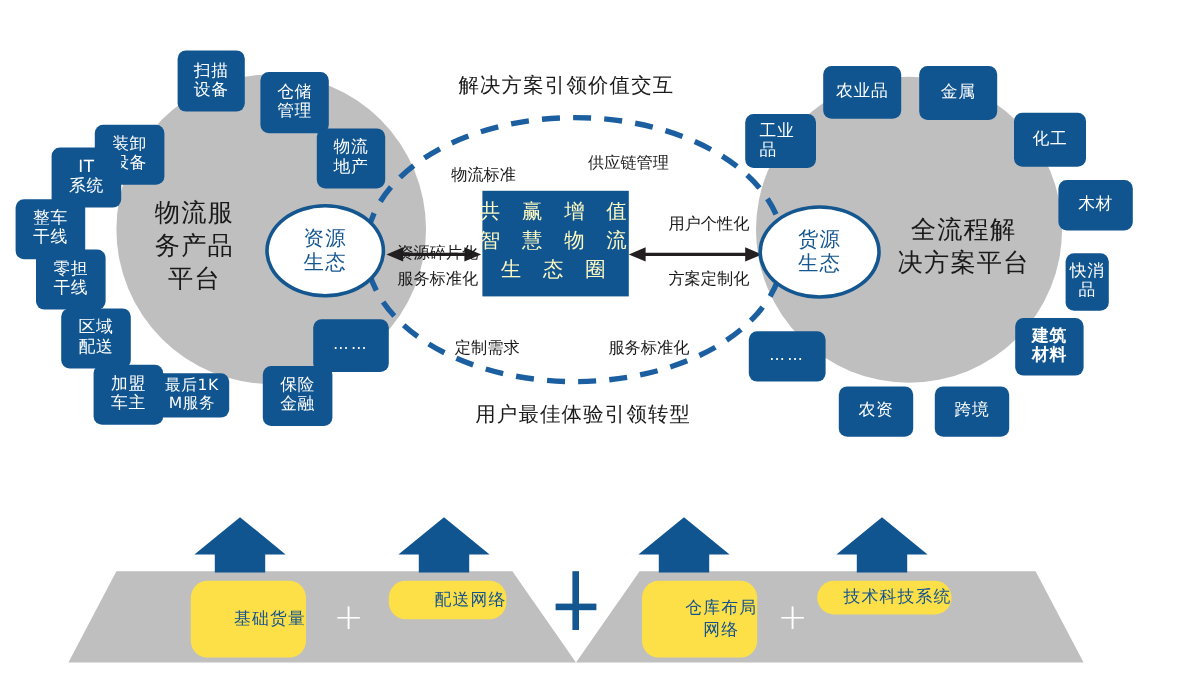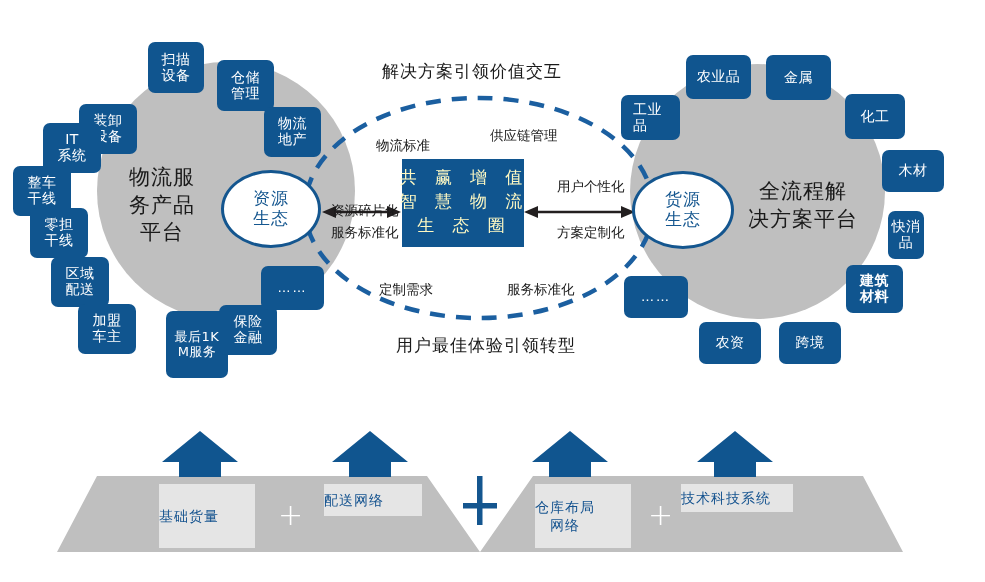--- a/index.html
+++ b/index.html
@@ -48,24 +48,25 @@
 
   
   .tlabel{
     position:absolute;color:#1a1a1a;font-size:13.5px;white-space:nowrap;
     font-family:"DejaVu Sans","Liberation Sans",sans-serif;
   }
   .tlabel.big{font-size:17px;font-family:"DejaVu Serif","Liberation Serif",serif;letter-spacing:1px;}
 
   
   .found-box{
-    position:absolute;background:#e5e5e5;color:#15538F;
-    display:flex;align-items:center;justify-content:flex-start;text-align:center;
+    position:absolute;background:#fde047;color:#15538F;
+    display:flex;align-items:center;justify-content:flex-end;text-align:center;
     font-size:14px;line-height:1.3;letter-spacing:1px;
     font-family:"DejaVu Sans","Liberation Sans",sans-serif;
+    border-radius:14px;
   }
   .plus-white{
     position:absolute;color:#ffffff;font-size:30px;font-weight:300;
     line-height:1;font-family:"DejaVu Sans","Liberation Sans",sans-serif;
   }
   svg.layer{position:absolute;left:0;top:0;width:985px;height:582px;overflow:visible;}
 </style>
 </head>
 <body>
 
@@ -196,21 +197,21 @@
       <div>区域</div>
       <div>配送</div>
     </div>
   </div>
   <div class="chip" style="left:78px;top:304px;width:58px;height:50px;">
     <div>
       <div>加盟</div>
       <div>车主</div>
     </div>
   </div>
-  <div class="chip" style="left:129px;top:311px;width:62px;height:67px;font-size:13px;margin-left:37px;">
+  <div class="chip" style="left:129px;top:311px;width:62px;height:37px;font-size:13px;">
     <div>
       <div>最后1K</div>
       <div>M服务</div>
     </div>
   </div>
   <div class="chip" style="left:219px;top:305px;width:58px;height:50px;">
     <div>
       <div>保险</div>
       <div>金融</div>
     </div>

